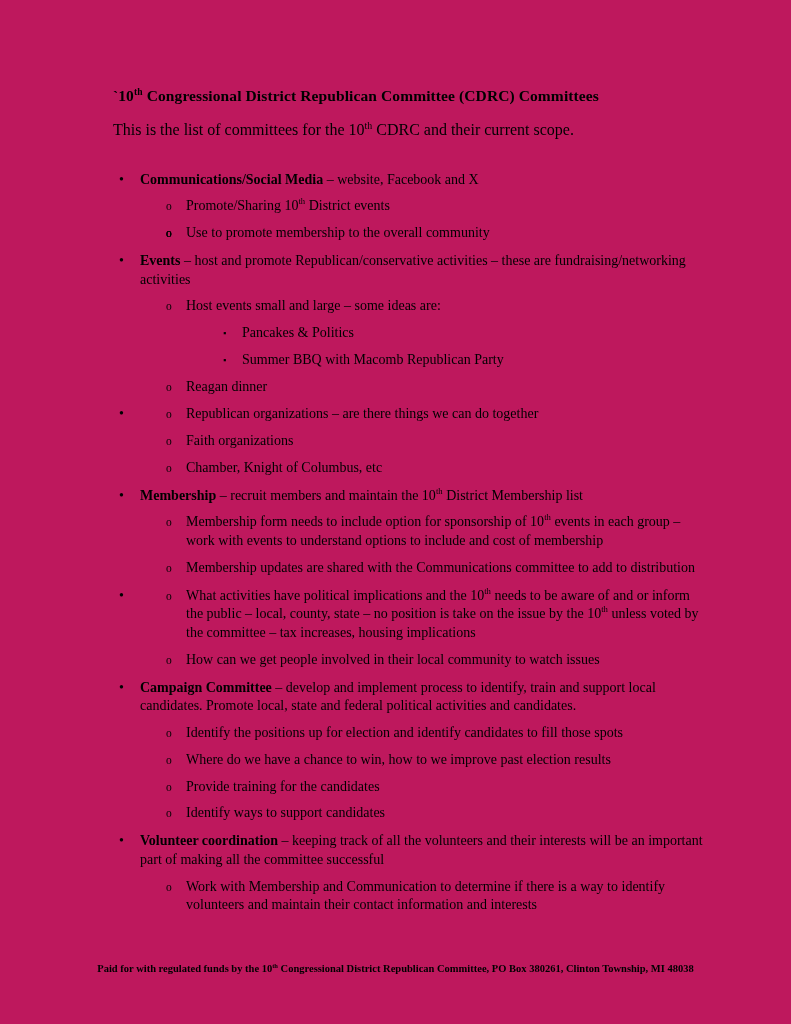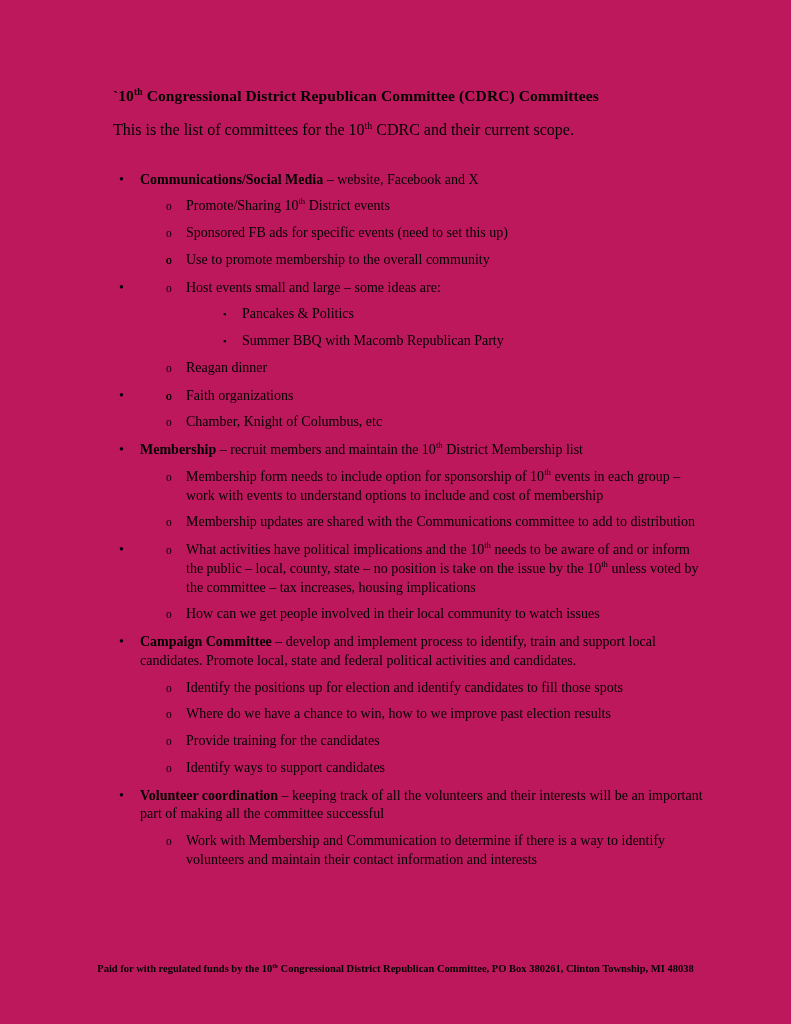--- a/index.html
+++ b/index.html
@@ -138,43 +138,44 @@
 
     <p class="intro"><span>This is the list of committees for the 10</span><sup>th</sup><span> CDRC and their current scope.</span></p>
 
     <ul class="lvl1">
 
       <li>
         <span class="marker">•</span>
         <span class="l1text"><b>Communications/Social Media</b><span> – website, Facebook and X</span></span>
         <ul class="lvl2">
           <li><span class="marker">o</span><span>Promote/Sharing 10</span><sup>th</sup><span> District events</span></li>
-          <li><span class="marker">o</span><span>Sponsored FB ads for specific events (need to set this up)</span></li>
+          <li><span class="marker">o</span></li>
           <li><span class="marker">o</span></li>
           <li><span class="marker">o</span><span>Use to promote membership to the overall community</span></li>
         </ul>
       </li>
 
       <li class="group-gap">
         <span class="marker">•</span>
+        <span class="l1text"><b>Events</b><span> – host and promote Republican/conservative activities – these are fundraising/networking activities</span></span>
         <ul class="lvl2">
           <li><span class="marker">o</span><span>Host events small and large – some ideas are:</span>
             <ul class="lvl3">
               <li><span class="marker">▪</span><span>Pancakes &amp; Politics</span></li>
               <li><span class="marker">▪</span><span>Summer BBQ with Macomb Republican Party</span></li>
             </ul>
           </li>
           <li><span class="marker">o</span><span>Reagan dinner</span></li>
         </ul>
       </li>
 
       <li class="group-gap">
         <span class="marker">•</span>
         <ul class="lvl2">
-          <li><span class="marker">o</span></li>
+          <li><span class="marker">o</span><span>Republican organizations – are there things we can do together</span></li>
           <li><span class="marker">o</span><span>Faith organizations</span></li>
           <li><span class="marker">o</span><span>Chamber, Knight of Columbus, etc</span></li>
         </ul>
       </li>
 
       <li class="group-gap">
         <span class="marker">•</span>
         <span class="l1text"><b>Membership</b><span> – recruit members and maintain the 10</span><sup>th</sup><span> District Membership list</span></span>
         <ul class="lvl2">
           <li><span class="marker">o</span><span>Membership form needs to include option for sponsorship of 10</span><sup>th</sup><span> events in each group – work with events to understand options to include and cost of membership</span></li>

